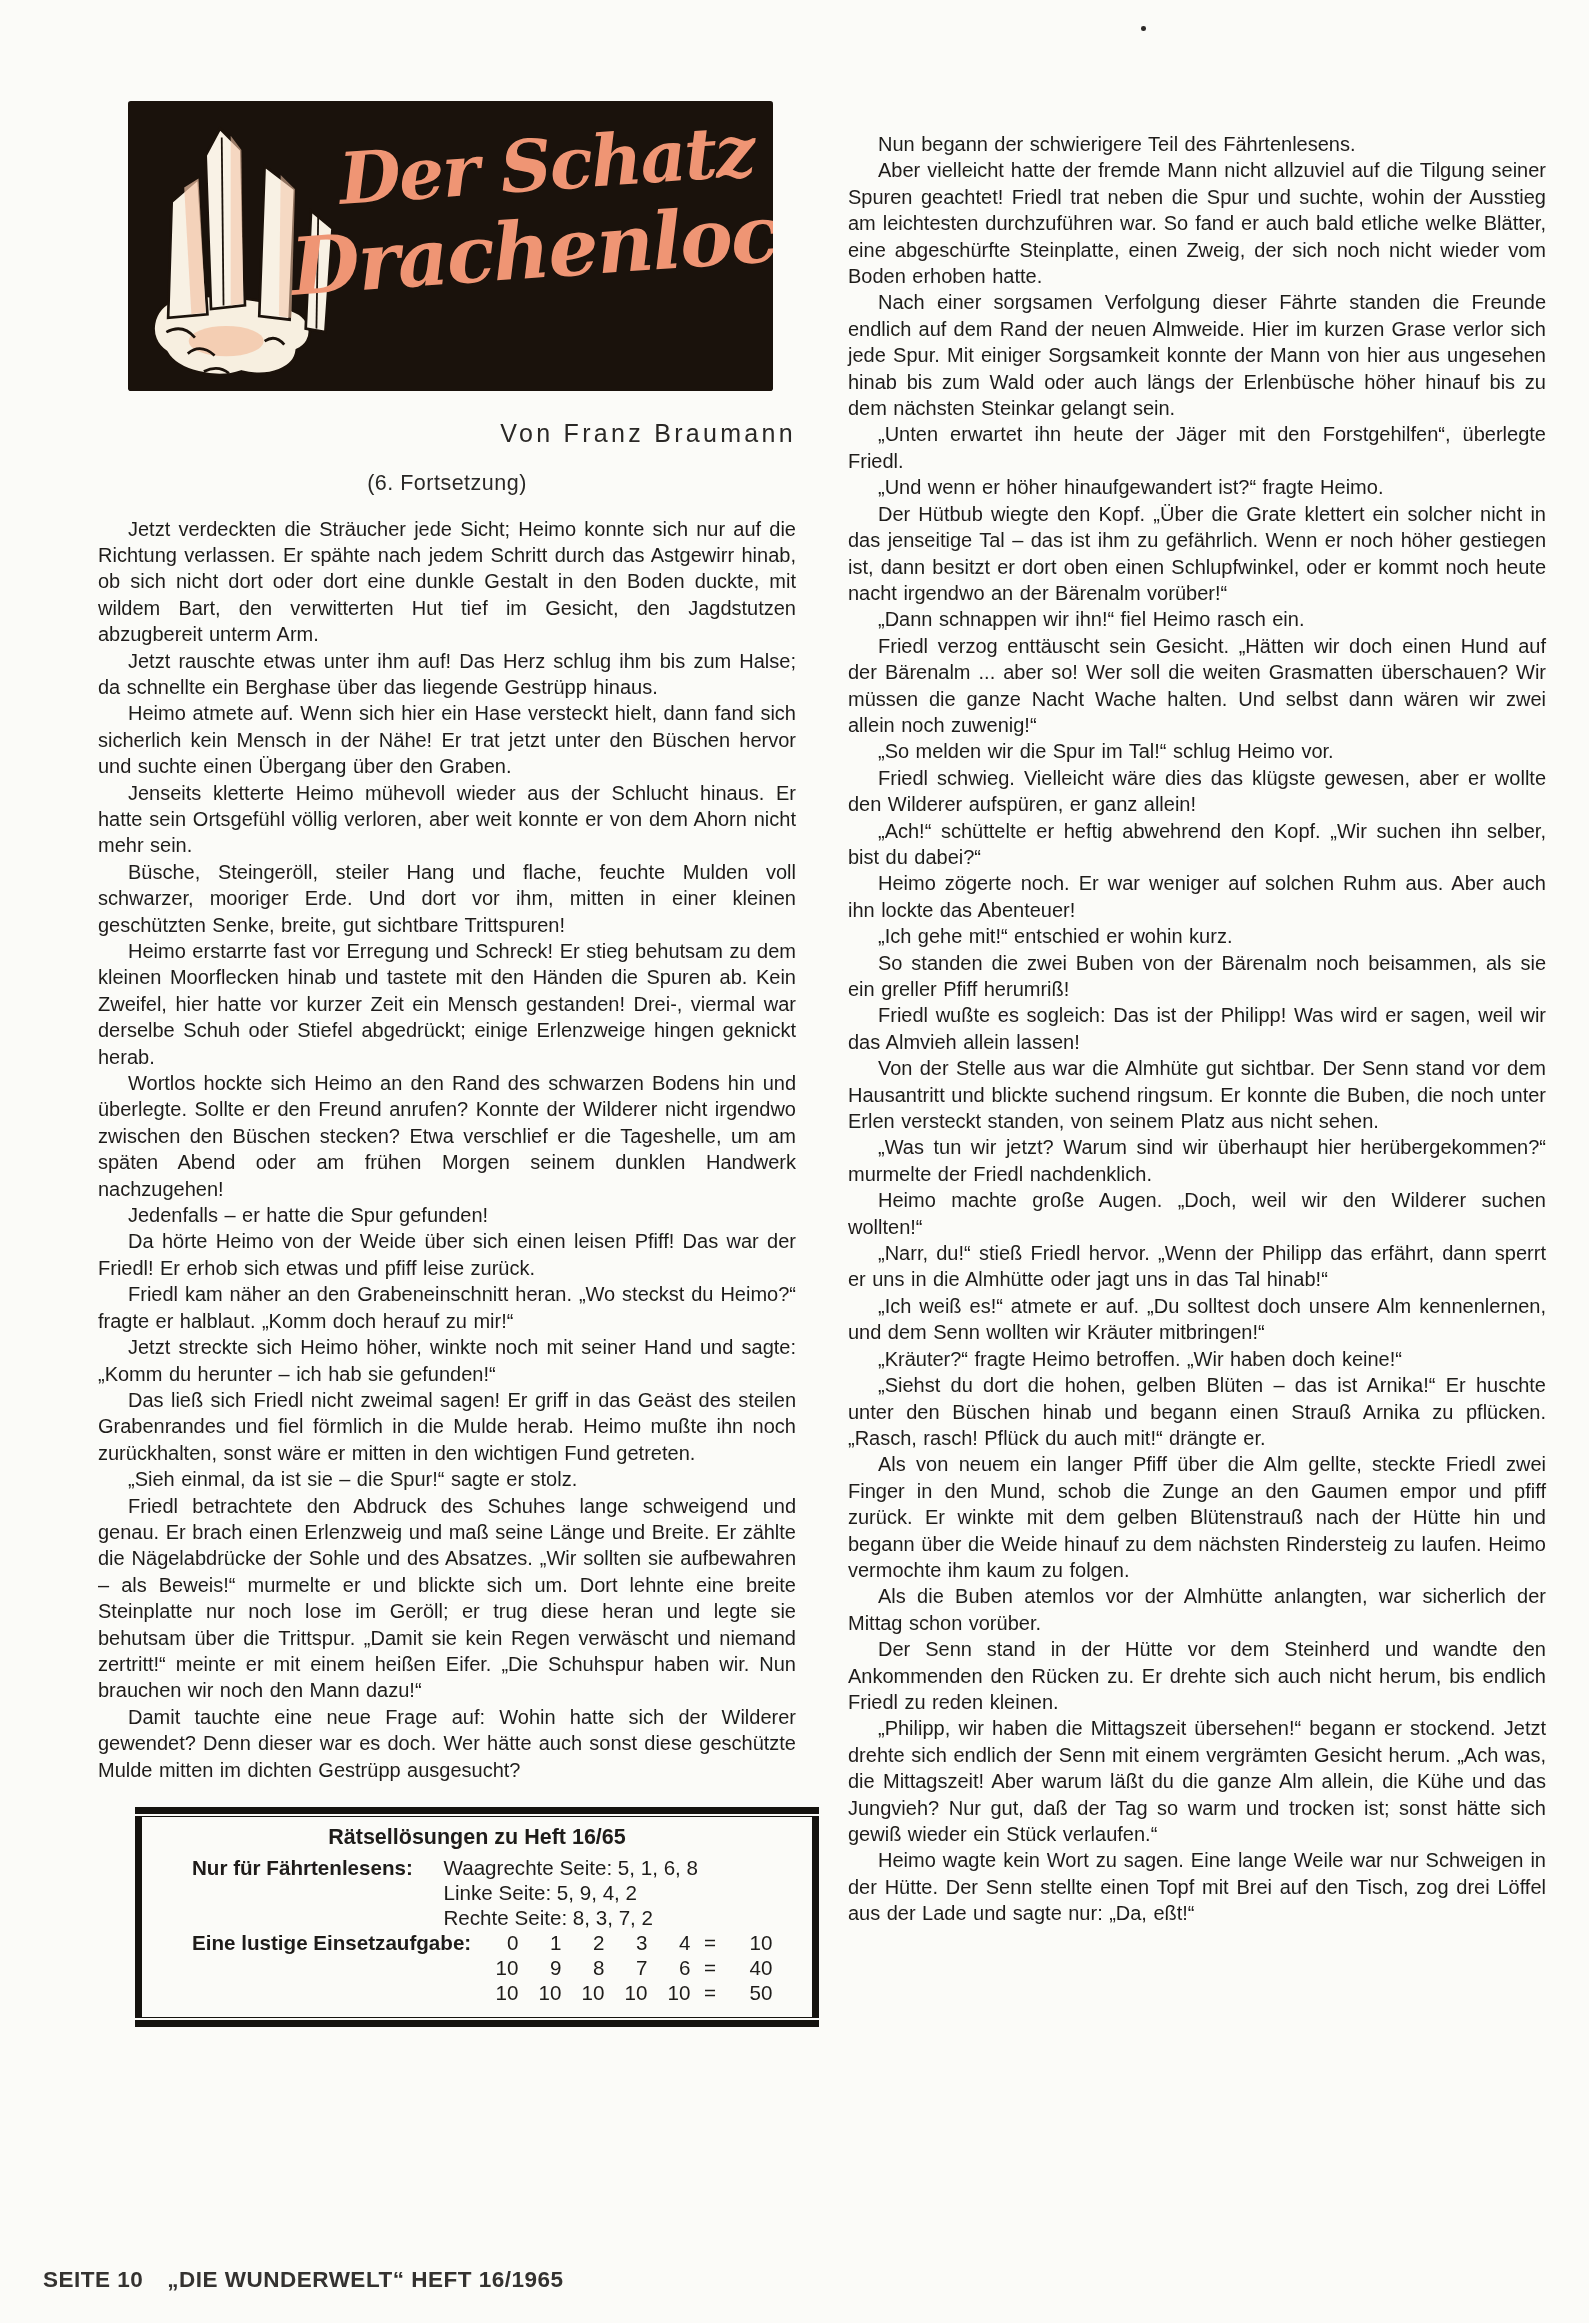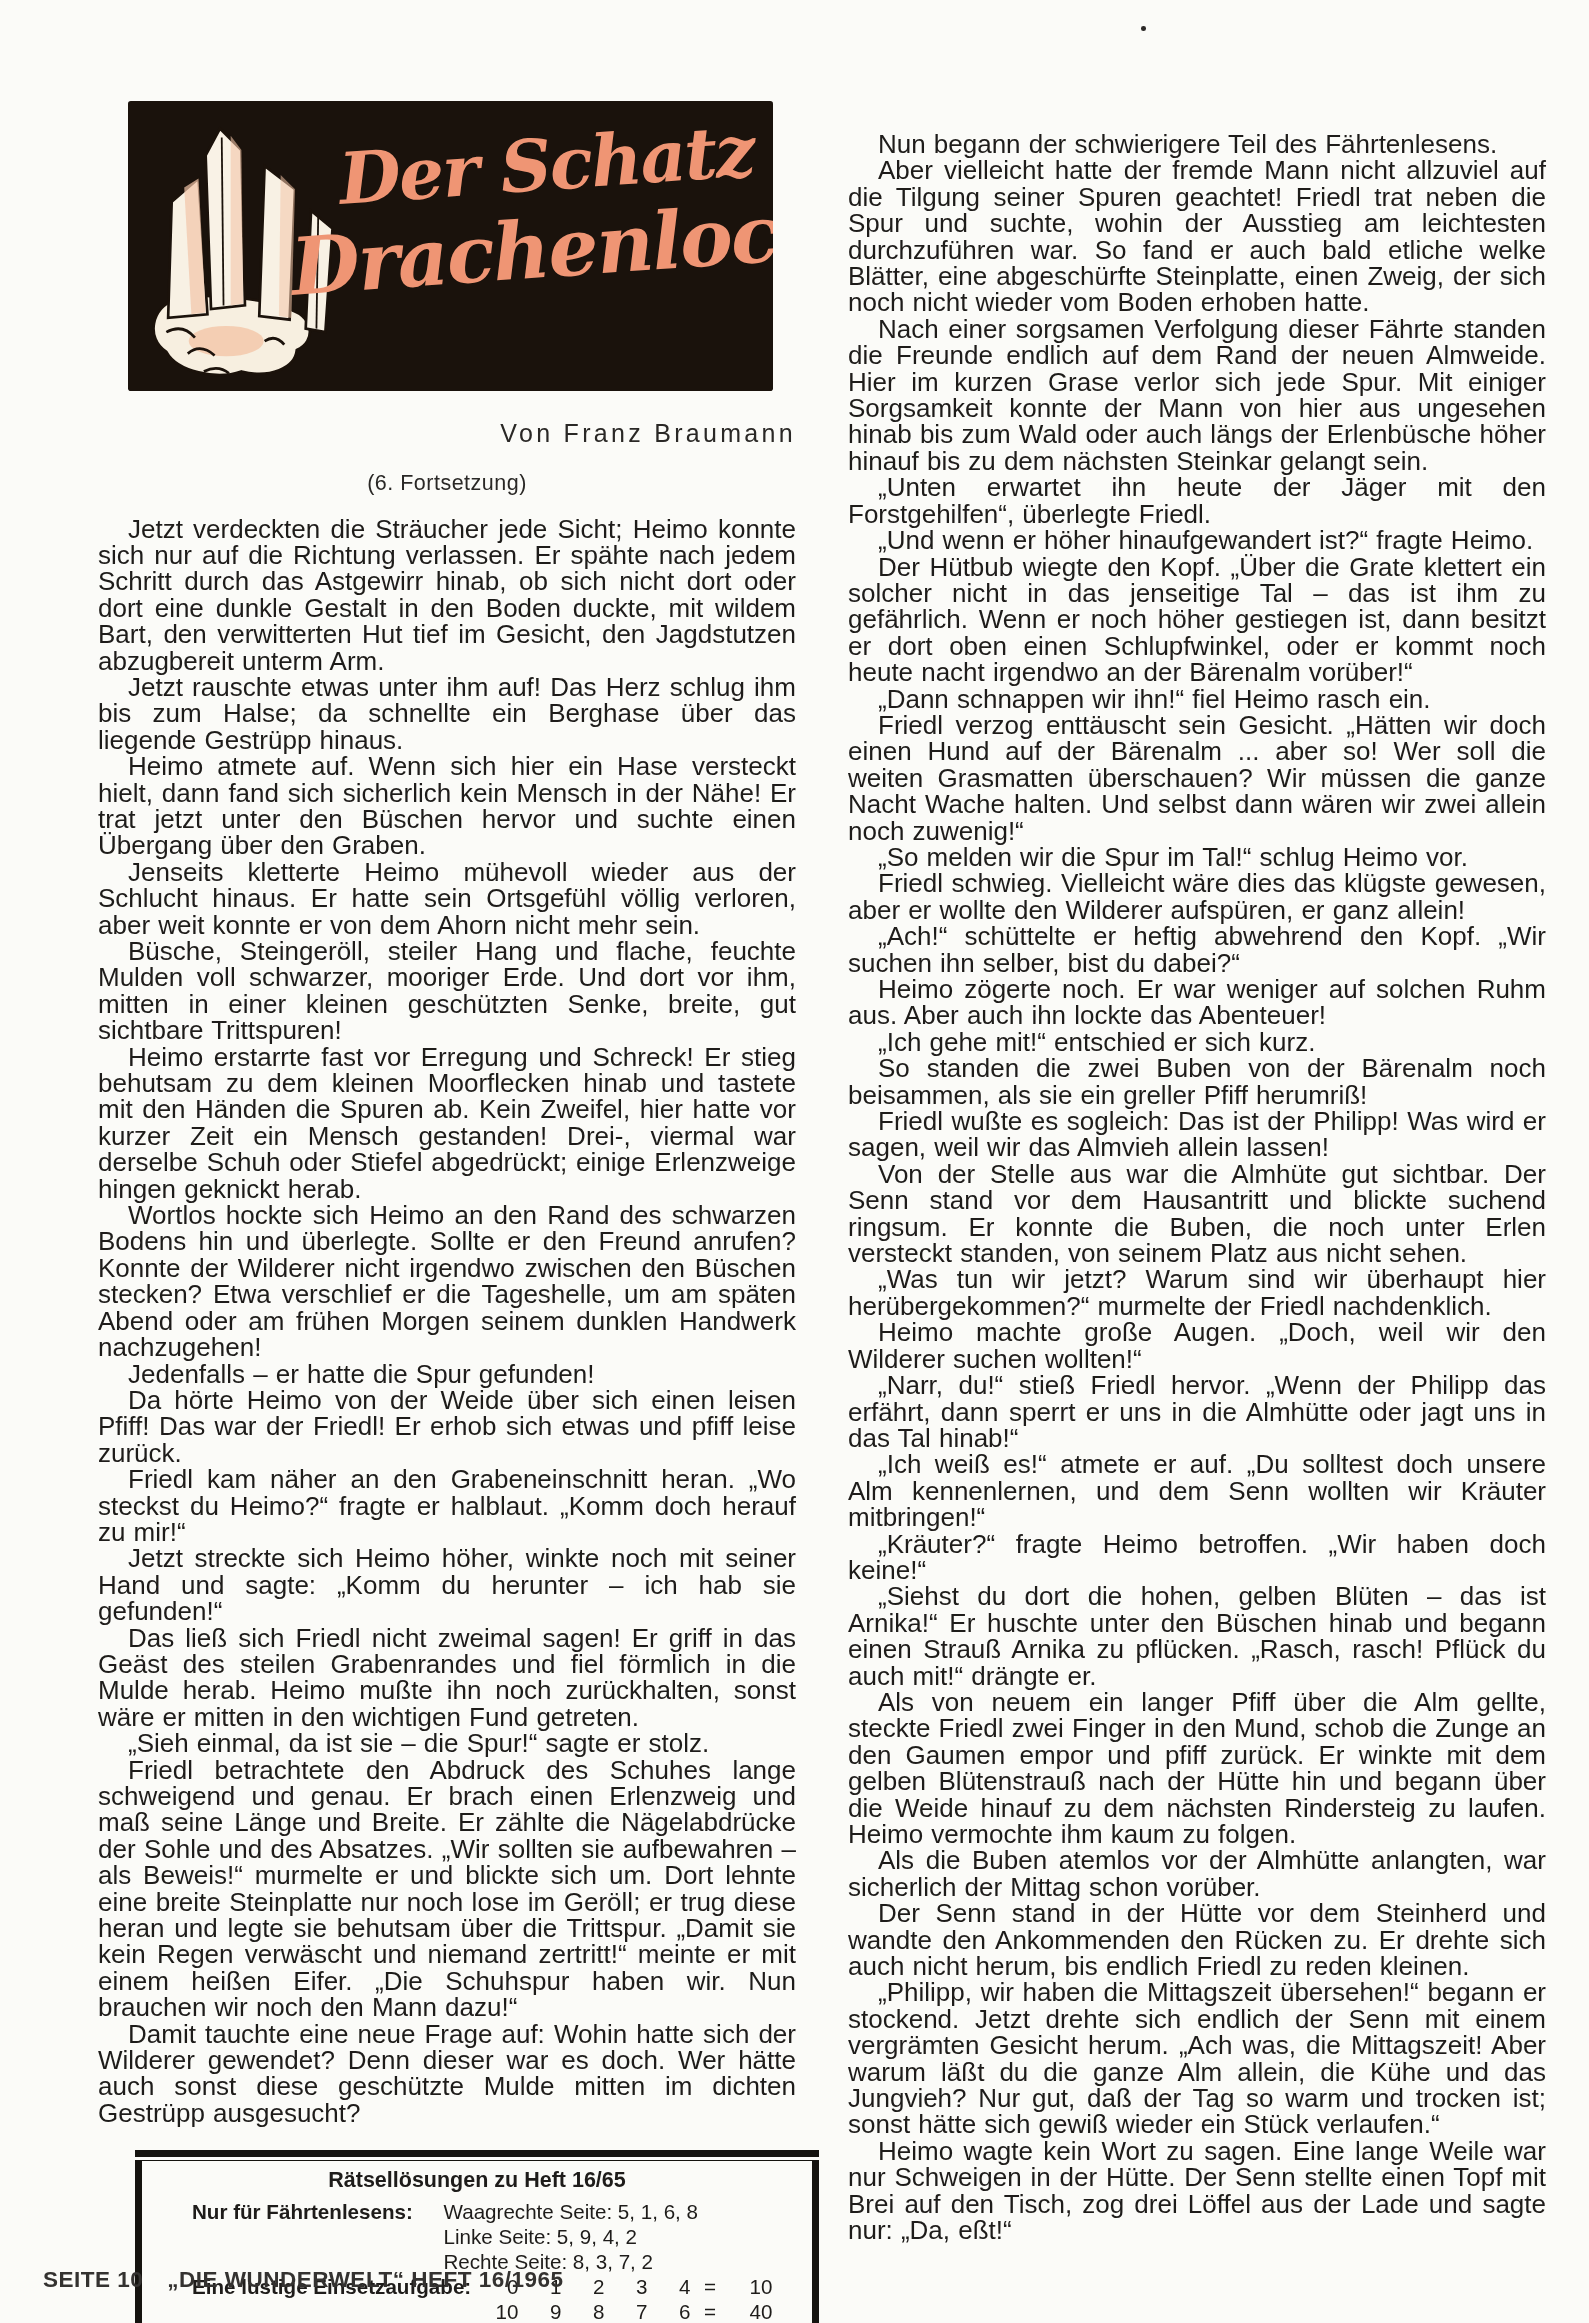--- a/index.html
+++ b/index.html
@@ -8,21 +8,21 @@
     width:1589px;height:2324px;
     background:#fbfbf8;
     font-family:"Liberation Sans",sans-serif;
     color:#1e1c1a;
     overflow:hidden;
   }
   
   .col-left{position:absolute;left:98px;top:101px;width:698px;}
   .col-right{position:absolute;left:848px;top:131px;width:698px;}
   .story-text{
-    font-size:26px;line-height:26.4px;
+    font-size:20px;line-height:26.4px;
     text-align:justify;text-justify:inter-word;
     hyphens:auto;-webkit-hyphens:auto;
     word-spacing:0.9px;
   }
   .story-text p{margin:0;text-indent:30px;}
   
   .masthead{
     position:relative;
     margin-left:30px;
     width:645px;height:290px;
@@ -189,21 +189,21 @@
         <p>Nach einer sorgsamen Verfolgung dieser Fährte standen die Freunde endlich auf dem Rand der neuen Almweide. Hier im kurzen Grase verlor sich jede Spur. Mit einiger Sorgsamkeit konnte der Mann von hier aus ungesehen hinab bis zum Wald oder auch längs der Erlenbüsche höher hinauf bis zu dem nächsten Steinkar gelangt sein.</p>
         <p>„Unten erwartet ihn heute der Jäger mit den Forstgehilfen“, überlegte Friedl.</p>
         <p>„Und wenn er höher hinaufgewandert ist?“ fragte Heimo.</p>
         <p>Der Hütbub wiegte den Kopf. „Über die Grate klettert ein solcher nicht in das jenseitige Tal – das ist ihm zu gefährlich. Wenn er noch höher gestiegen ist, dann besitzt er dort oben einen Schlupfwinkel, oder er kommt noch heute nacht irgendwo an der Bärenalm vorüber!“</p>
         <p>„Dann schnappen wir ihn!“ fiel Heimo rasch ein.</p>
         <p>Friedl verzog enttäuscht sein Gesicht. „Hätten wir doch einen Hund auf der Bärenalm ... aber so! Wer soll die weiten Grasmatten überschauen? Wir müssen die ganze Nacht Wache halten. Und selbst dann wären wir zwei allein noch zuwenig!“</p>
         <p>„So melden wir die Spur im Tal!“ schlug Heimo vor.</p>
         <p>Friedl schwieg. Vielleicht wäre dies das klügste gewesen, aber er wollte den Wilderer aufspüren, er ganz allein!</p>
         <p>„Ach!“ schüttelte er heftig abwehrend den Kopf. „Wir suchen ihn selber, bist du dabei?“</p>
         <p>Heimo zögerte noch. Er war weniger auf solchen Ruhm aus. Aber auch ihn lockte das Abenteuer!</p>
-        <p>„Ich gehe mit!“ entschied er sich kurz.</p>
+        <p>„Ich gehe mit!“ entschied er wohin kurz.</p>
         <p>So standen die zwei Buben von der Bärenalm noch beisammen, als sie ein greller Pfiff herumriß!</p>
         <p>Friedl wußte es sogleich: Das ist der Philipp! Was wird er sagen, weil wir das Almvieh allein lassen!</p>
         <p>Von der Stelle aus war die Almhüte gut sichtbar. Der Senn stand vor dem Hausantritt und blickte suchend ringsum. Er konnte die Buben, die noch unter Erlen versteckt standen, von seinem Platz aus nicht sehen.</p>
         <p>„Was tun wir jetzt? Warum sind wir überhaupt hier herübergekommen?“ murmelte der Friedl nachdenklich.</p>
         <p>Heimo machte große Augen. „Doch, weil wir den Wilderer suchen wollten!“</p>
         <p>„Narr, du!“ stieß Friedl hervor. „Wenn der Philipp das erfährt, dann sperrt er uns in die Almhütte oder jagt uns in das Tal hinab!“</p>
         <p>„Ich weiß es!“ atmete er auf. „Du solltest doch unsere Alm kennenlernen, und dem Senn wollten wir Kräuter mitbringen!“</p>
         <p>„Kräuter?“ fragte Heimo betroffen. „Wir haben doch keine!“</p>
         <p>„Siehst du dort die hohen, gelben Blüten – das ist Arnika!“ Er huschte unter den Büschen hinab und begann einen Strauß Arnika zu pflücken. „Rasch, rasch! Pflück du auch mit!“ drängte er.</p>
         <p>Als von neuem ein langer Pfiff über die Alm gellte, steckte Friedl zwei Finger in den Mund, schob die Zunge an den Gaumen empor und pfiff zurück. Er winkte mit dem gelben Blütenstrauß nach der Hütte hin und begann über die Weide hinauf zu dem nächsten Rindersteig zu laufen. Heimo vermochte ihm kaum zu folgen.</p>

